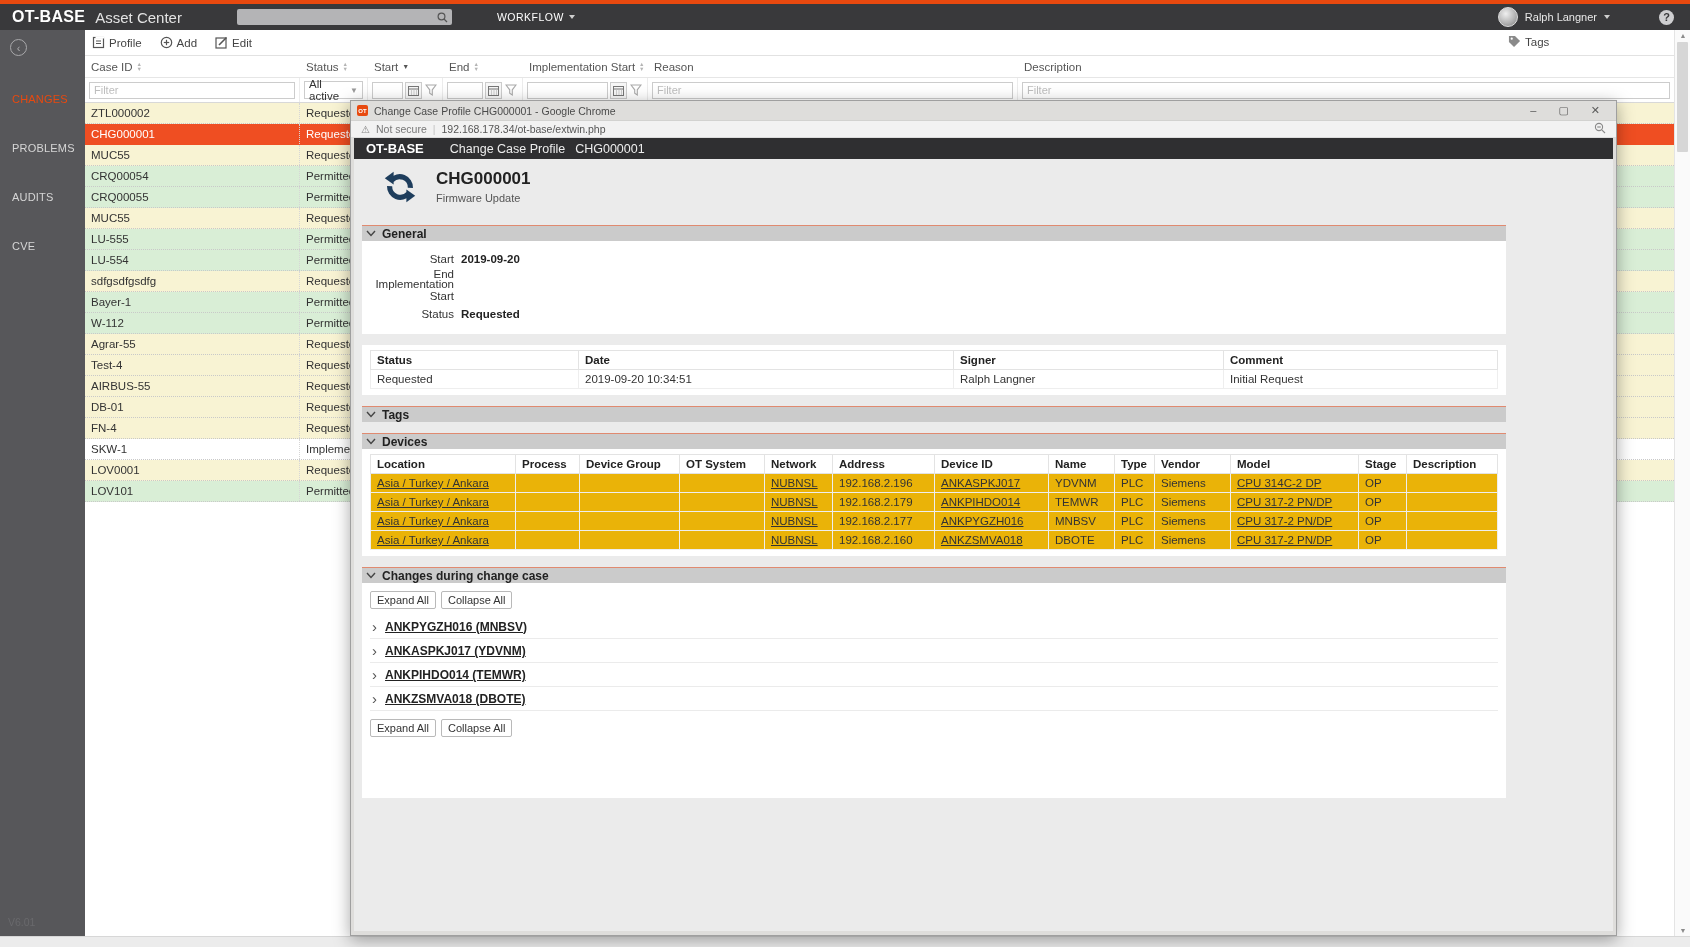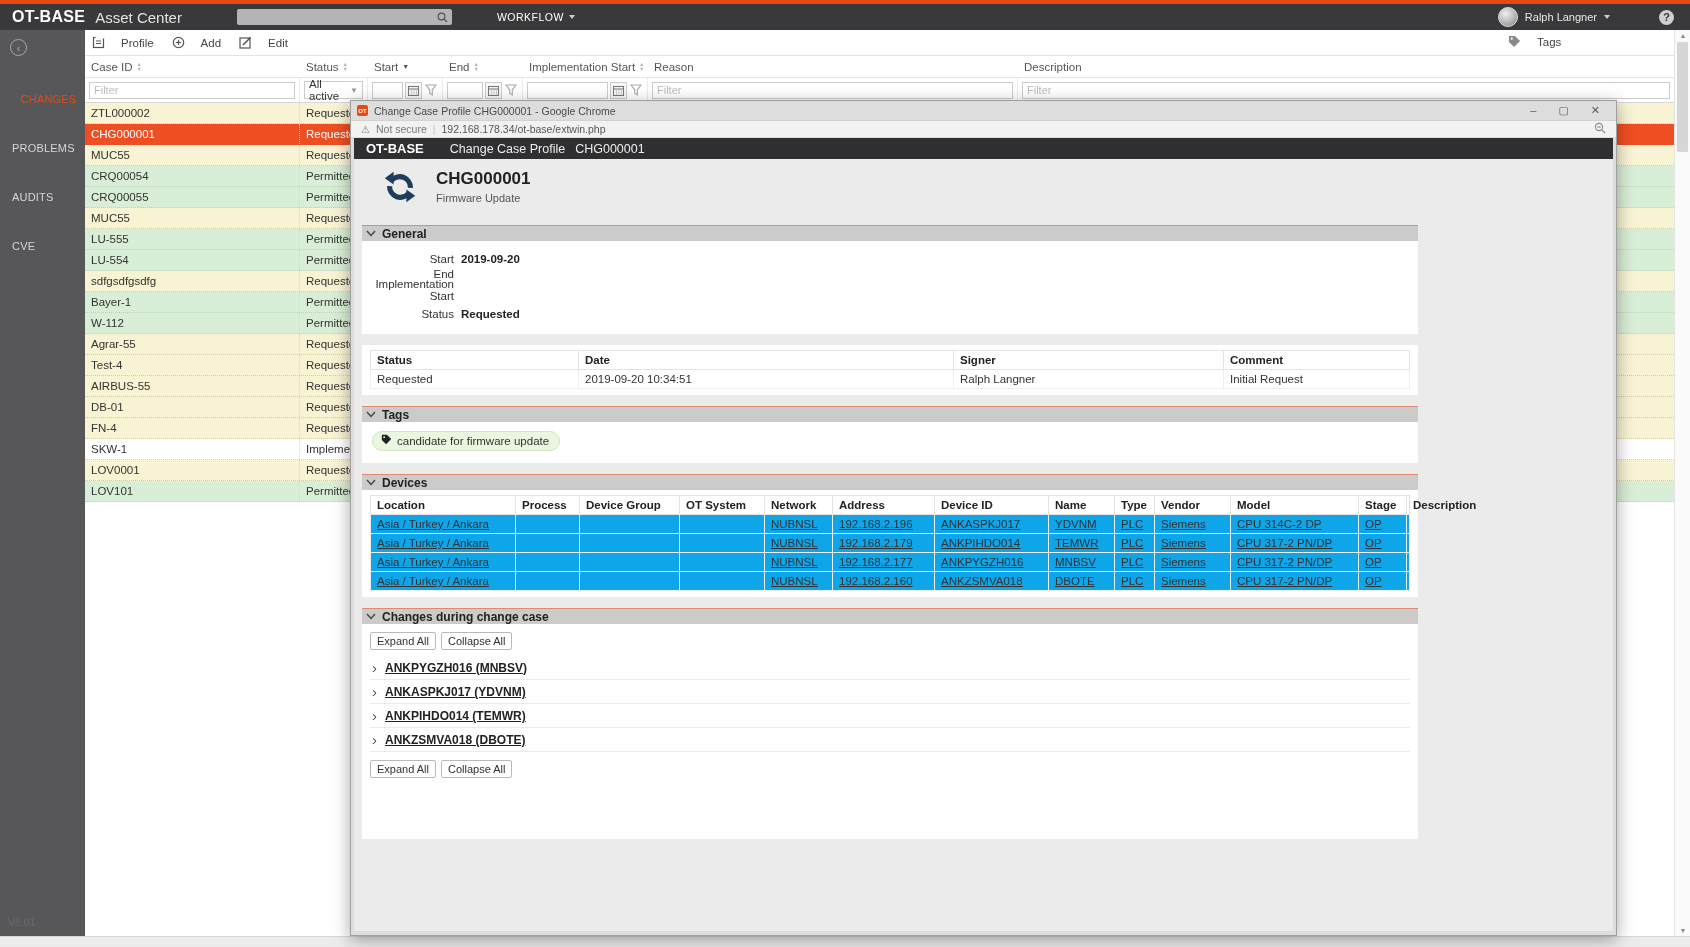--- a/index.html
+++ b/index.html
@@ -15,27 +15,27 @@
   .caret { width:0; height:0; border-left:3.5px solid transparent; border-right:3.5px solid transparent; border-top:4px solid #cfcfcf; display:inline-block; }
   .user-cluster { margin-left:auto; display:flex; align-items:center; gap:7px; }
   .avatar-sm { width:20px; height:20px; border-radius:50%; background:radial-gradient(circle at 38% 32%, #efefef, #b5b5b5 55%, #7d7d7d); border:1px solid #ddd; }
   .user-name { color:#e8e8e8; font-size:11px; }
   .help { width:15px; height:15px; border-radius:50%; background:#cfcfd1; color:#39393b; font-size:11px; font-weight:bold; display:flex; align-items:center; justify-content:center; margin-left:42px; margin-right:16px; }
 
   
   .sidebar { position:absolute; left:0; top:30px; width:85px; height:906px; background:#57575a; z-index:4; }
   .collapse-btn { width:17px; height:17px; border:1px solid #a9a9ab; border-radius:50%; color:#a9a9ab; font-size:11px; display:flex; align-items:center; justify-content:center; margin:9px 0 0 10px; cursor:pointer; }
   .nav-item { font-size:11px; color:#d6d6d6; padding:0 0 0 12px; margin-top:37px; cursor:pointer; letter-spacing:.2px; }
-  .nav-item.active { color:#e8490f;text-align:center; }
+  .nav-item.active { color:#e8490f; }
   .version { position:absolute; left:8px; bottom:8px; font-size:10.5px; color:#69696c; }
 
   
   .main { position:absolute; left:85px; top:30px; width:1589px; height:906px; background:#fff; }
   .toolbar { height:26px; border-bottom:1px solid #e2e2e2; display:flex; align-items:center; gap:18px; padding-left:7px; position:relative; }
-  .tbtn { display:flex; align-items:center; gap:16px; font-size:11.5px; color:#444; cursor:pointer; }
+  .tbtn { display:flex; align-items:center; gap:4px; font-size:11.5px; color:#444; cursor:pointer; }
   .tbtn svg { display:block; }
   .tags-btn { position:absolute; left:1423px; top:5px; }
 
   .grid7 { display:grid; grid-template-columns:215px 68px 75px 80px 125px 370px 1fr; }
   .thead { height:22px; border-bottom:1px solid #e6e6e6; align-items:center; font-size:11.5px; color:#555; }
   .th { padding-left:6px; display:flex; align-items:center; gap:4px; white-space:nowrap; overflow:visible; }
   .sort { display:inline-flex; flex-direction:column; font-size:5.5px; line-height:4.5px; color:#b4b4b4; }
   .sort-desc { font-size:7px; color:#555; }
 
   .frow { height:25px; border-bottom:1px solid #d8d8d8; align-items:center; }
@@ -75,38 +75,38 @@
   .pbrand { color:#fff; font-weight:bold; font-size:13px; }
   .papptitle { color:#ededed; font-size:12.5px; display:flex; gap:10px; }
   .pbody { padding:8px 0 0 8px; }
 
   .profile-head { display:flex; align-items:flex-start; margin:2px 0 10px 22px; height:46px; }
   .refresh-wrap { width:32px; height:32px; margin-top:2px; }
   .pid-block { margin-left:20px; }
   .pid { font-size:17px; font-weight:bold; color:#222; }
   .psub { font-size:11px; color:#555; margin-top:3px; }
 
-  .section { width:1056px; margin-bottom:11px; }
+  .section { width:1144px; margin-bottom:11px; }
   .sec-head { height:16px; background:#cbcbcb; border-top:1px solid #e08a70; display:flex; align-items:center; gap:6px; padding-left:4px; font-size:12px; font-weight:bold; color:#222; cursor:pointer; }
   .chev { width:10px; height:8px; display:flex; align-items:center; }
   .sec-body { background:#fff; }
 
   
   .gen-body { padding:10px 0 12px 0; font-size:11.5px; color:#333; }
   .gen-row { display:flex; align-items:center; height:15.5px; margin-bottom:0; }
   .gen-label { width:92px; text-align:right; margin-right:7px; color:#333; }
   .gen-val { font-weight:bold; color:#222; }
   .gen-gap { height:9px; }
 
   
   table.ptable { width:100%; border-collapse:collapse; font-size:11.5px; table-layout:fixed; }
   .ptable th { text-align:left; font-weight:bold; color:#222; padding:3px 6px; border:1px solid #e3e3e3; background:#fff; height:17px; }
   .ptable td { padding:3px 6px; border:1px solid #eee; color:#333; height:18px; white-space:nowrap; overflow:hidden; }
   .hist-body, .dev-body { padding:5px 8px 6px 8px; }
-  .dev-tr td { background:#0ea5e9;text-decoration:underline; }
+  .dev-tr td { background:#eab308; }
   .lnk { text-decoration:underline; color:#333; cursor:pointer; }
 
   
   .tags-body { padding:9px 10px 12px 10px; }
   .tag-pill { display:inline-flex; align-items:center; gap:5px; background:#e9f6e0; border:1px solid #cfe7c2; border-radius:10px; font-size:11.5px; color:#333; padding:2px 10px 3px 8px; }
 
   
   .ap-body { padding:10px 12px 12px 12px; display:flex; align-items:center; }
   .avatar-lg { width:46px; height:46px; border-radius:50%; background:radial-gradient(circle at 42% 30%, #e8cfa0 18%, #cfa269 45%, #8d6843 80%, #5f452d); border:1px solid #ddd; }
   .ap-text { margin-left:11px; font-size:10.5px; color:#333; line-height:13px; }
@@ -497,29 +497,20 @@
       </div>
 
       <div class="section">
         <div class="sec-head">
           <span class="chev">
               <svg width="10" height="7">
                 <path d="M1 1 L5 5.5 L9 1" stroke="#444" fill="none" stroke-width="1.4"></path>
               </svg>
             </span>
           <span>Tags</span>
-        </div>
-        <div class="sec-body tags-body">
-          <span class="tag-pill">
-            <span><svg width="11" height="11" viewBox="0 0 14 14">
-                  <path d="M7.5 1 L13 6.5 L6.5 13 L1 7.5 L1 1 Z" fill="#222"></path>
-                  <circle cx="4" cy="4" r="1.2" fill="#eaf6e0"></circle>
-                </svg></span>
-            <span>candidate for firmware update</span>
-          </span>
         </div>
       </div>
 
       <div class="section">
         <div class="sec-head">
           <span class="chev">
               <svg width="10" height="7">
                 <path d="M1 1 L5 5.5 L9 1" stroke="#444" fill="none" stroke-width="1.4"></path>
               </svg>
             </span>

